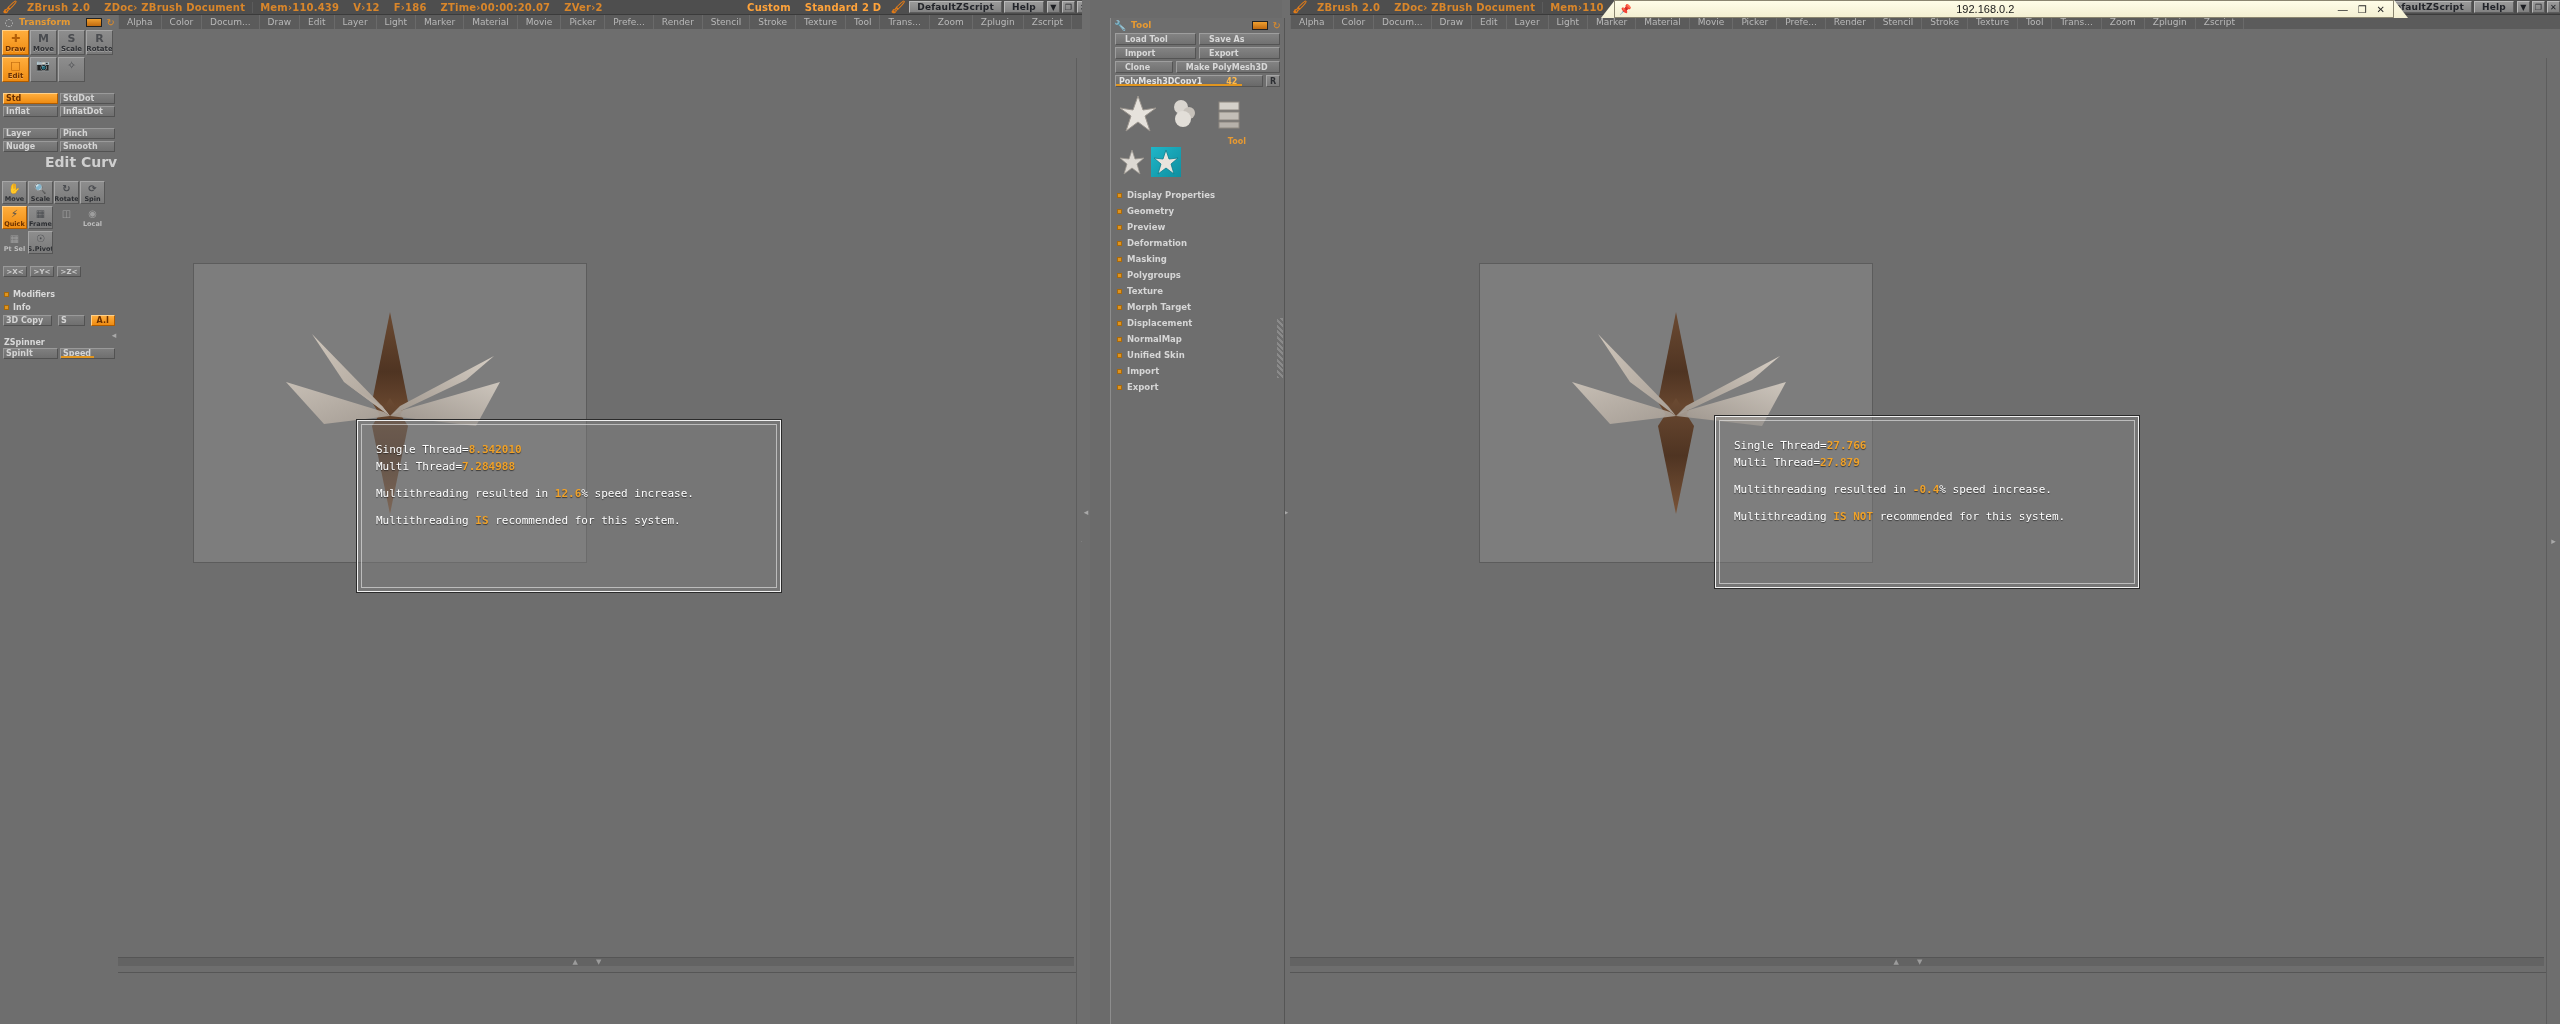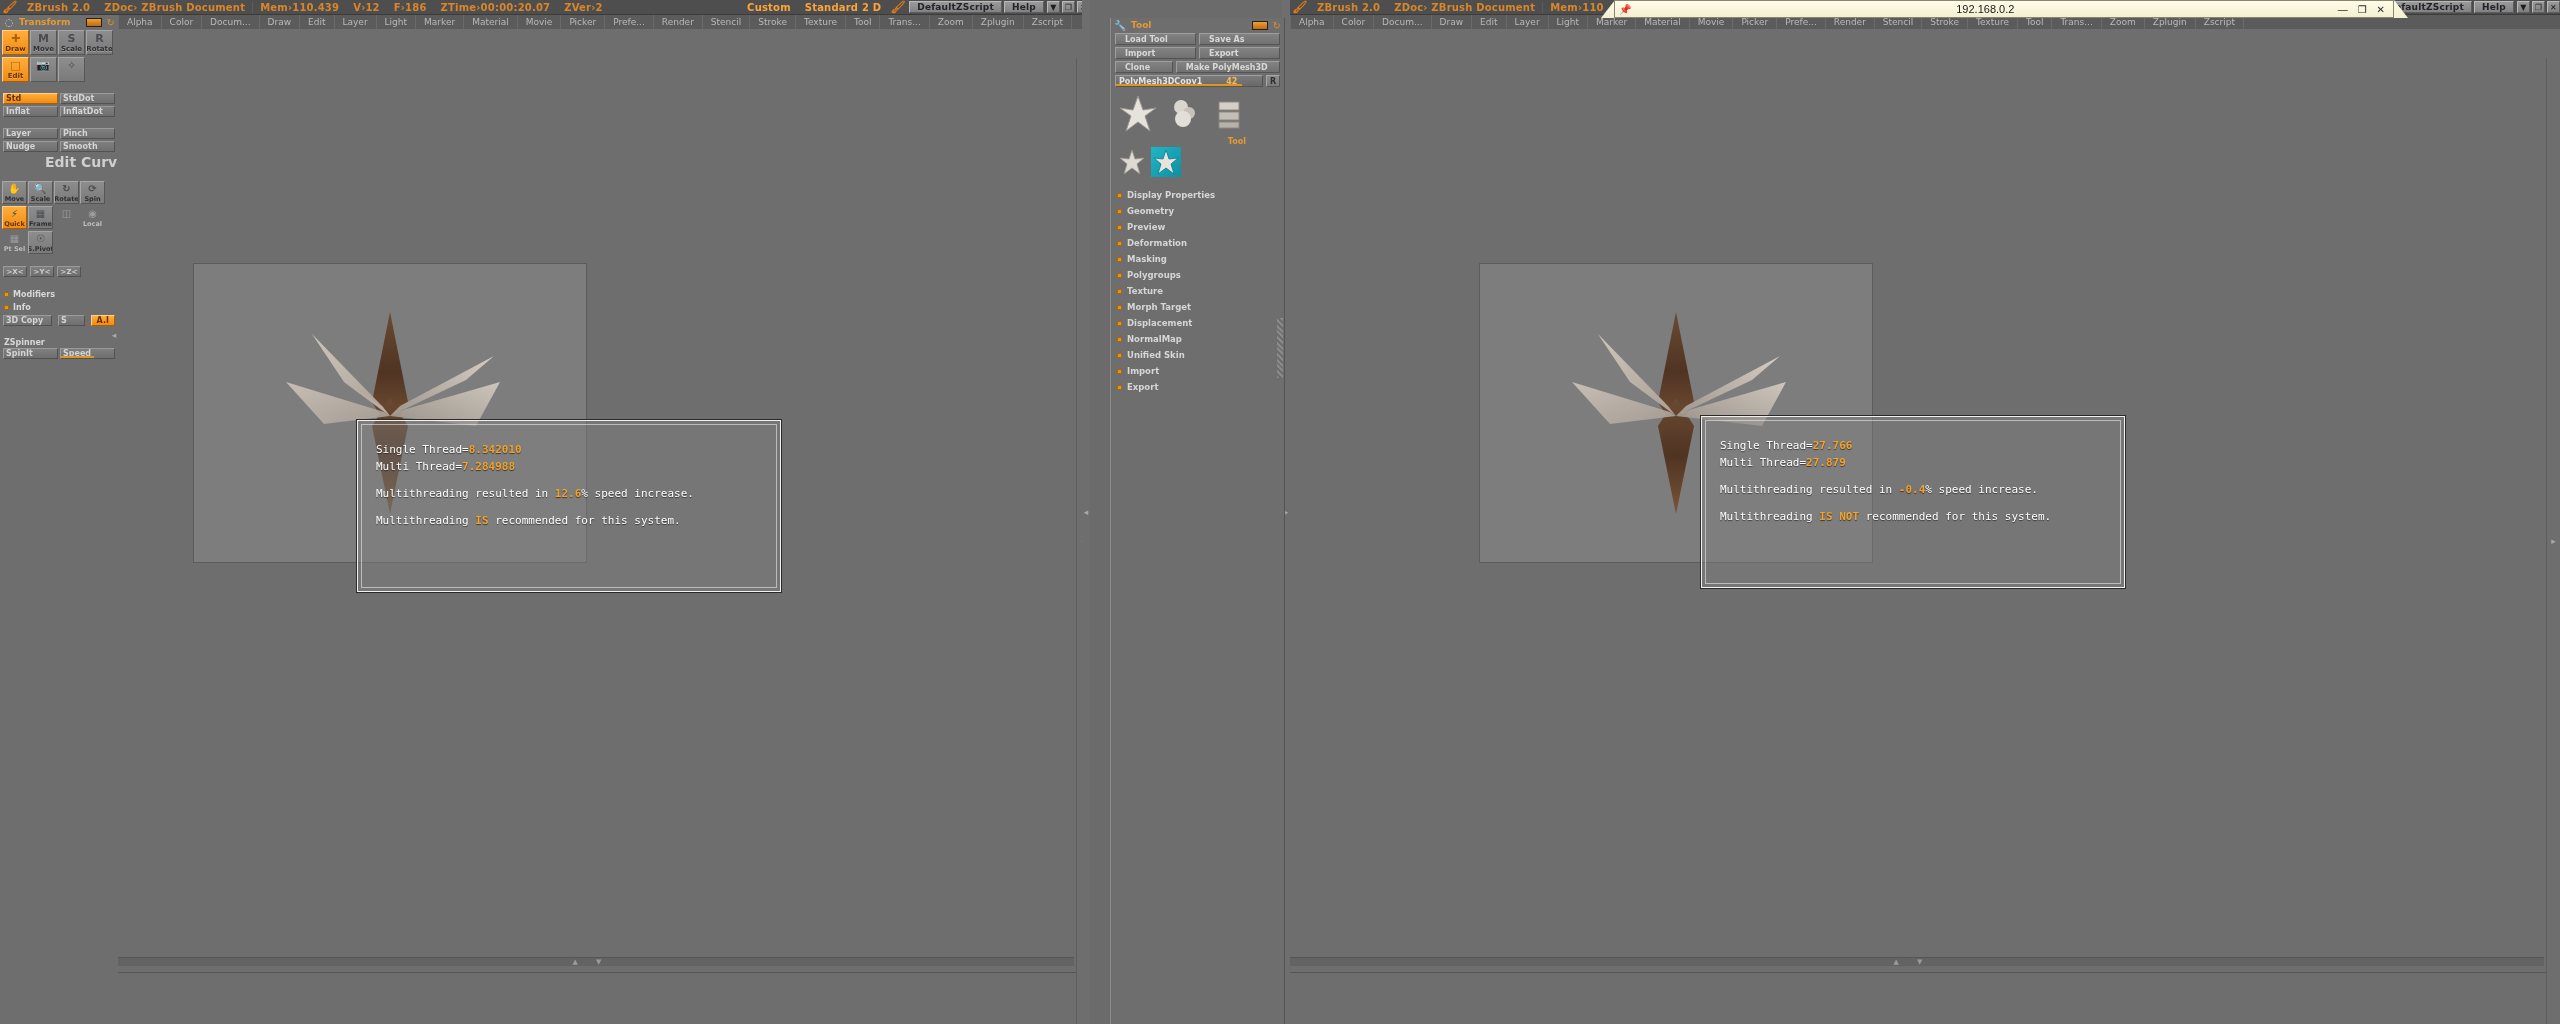--- a/index.html
+++ b/index.html
@@ -243,21 +243,21 @@
     padding: 16px 14px 14px 14px;
     font-family: "DejaVu Sans Mono", "Liberation Mono", monospace;
     font-size: 11px; line-height: 1.55;
     color: #ffffff;
     text-shadow: 0 1px 1px rgba(0,0,0,.55);
   }
   .dialog .num { color: #f0a22a; font-weight: bold; }
   .dialog .emph { color: #f0a22a; font-weight: bold; }
   .dialog .blank { height: 10px; }
   .zb.left  .dialog { left: 239px; top: 391px; width: 424px; height: 172px; }
-  .zb.right .dialog { left: 411px; top: 387px; width: 424px; height: 172px; }
+  .zb.right .dialog { left: 425px; top: 387px; width: 424px; height: 172px; }
 
   
   .toolpal {
     position: absolute; left: 1110px; top: 18px; width: 175px; bottom: 0;
     background: #6e6e6e;
     border-left: 1px solid #8d8d8d; border-right: 1px solid #555;
     z-index: 30;
   }
   .toolpal .palette-head { padding-left: 3px; }
   .tp-row { display: flex; gap: 3px; padding: 1px 4px; }

